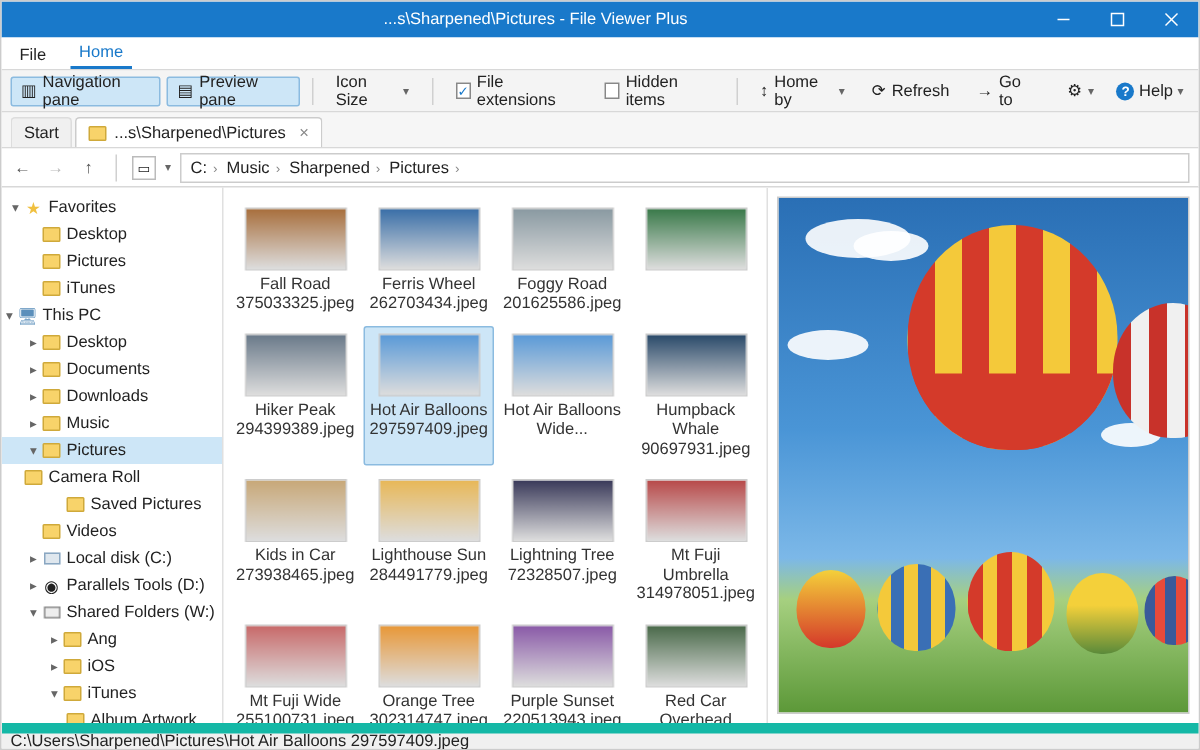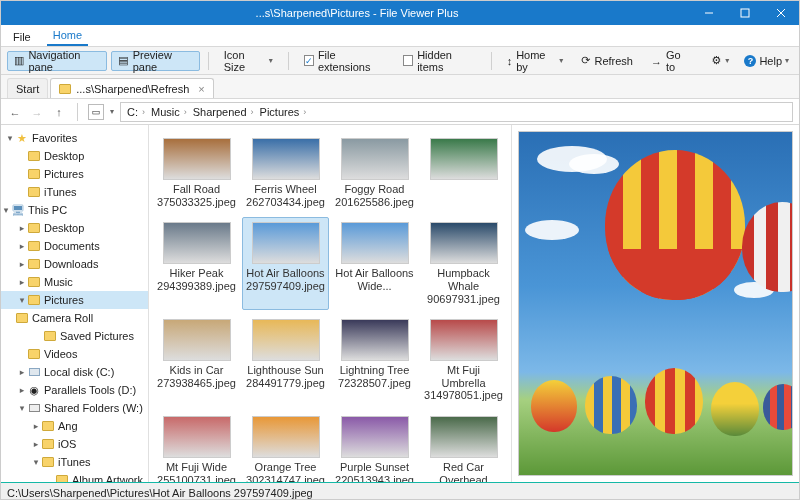--- a/index.html
+++ b/index.html
@@ -49,21 +49,21 @@
 .thumb{display:flex;flex-direction:column;align-items:center;padding:4px 2px;cursor:pointer;border:1px solid transparent;border-radius:2px}
 .thumb.sel{background:#cde6f7;border-color:#8bbbe0}
 .thumb .pic{width:68px;height:42px;background:#7aa3c8;border:1px solid #ccc;position:relative;overflow:hidden}
 .thumb .name{text-align:center;margin-top:3px;line-height:1.15;word-break:break-word;color:#333;max-width:80px}
 .preview{width:288px;border-left:1px solid #e0e0e0;background:#fff;padding:6px}
 .previewbox{width:100%;height:100%;border:1px solid #ccc;position:relative;overflow:hidden;background:linear-gradient(#2a6fb5 0%,#4a95d6 45%,#7cb8e8 70%,#a6d080 78%,#5c9838 100%)}
 .cloud{position:absolute;background:#fff;border-radius:50%;opacity:.9}
 .balloon{position:absolute}
 .balloon .env{border-radius:50% 50% 48% 48%;position:relative;overflow:hidden}
 .balloon .basket{width:14%;height:10%;background:#6b4a2a;margin:0 auto;margin-top:6%}
-.statusbar{height:17px;background:#f0f0f0;border-top:1px solid #14b8a6;display:flex;align-items:flex-end;padding:0 6px;font-size:10px;color:#555}
+.statusbar{height:17px;background:#f0f0f0;border-top:7px solid #14b8a6;display:flex;align-items:center;padding:0 6px;font-size:10px;color:#555}
 svg{display:block}
 </style>
 </head>
 <body>
 
 <div class="titlebar">
   <span style="width:14px"></span>
   <span class="title">...s\Sharpened\Pictures - File Viewer Plus</span>
   <div class="winbtn">
       <svg width="10" height="10">
@@ -136,21 +136,21 @@
       <span style="font-size:8px;color:#666">▾</span>
     </div>
 </div>
 
 <div class="tabstrip">
   <div class="tab">
       <span>Start</span>
     </div>
   <div class="tab active">
     <span class="folder-ico"></span>
-    <span>...s\Sharpened\Refresh</span>
+    <span>...s\Sharpened\Pictures</span>
     <span class="x">×</span>
   </div>
 </div>
 
 <div class="addrbar">
   <div class="navbtn">←</div>
   <div class="navbtn disabled">→</div>
   <div class="navbtn">↑</div>
   <div class="rsep"></div>
   <div class="addrbox">
@@ -309,21 +309,21 @@
         </div>
       </div>
     <div class="tree-item" style="padding-left:30px">
         <span class="twisty">▾</span>
         <span class="ico">
           <span class="folder-ico"></span>
         </span>
         <span>iTunes</span>
       </div>
     <div id="itunes-children">
-        <div class="tree-item" style="padding-left:44px">
+        <div class="tree-item" style="padding-left:32px">
           <span class="twisty"></span>
           <span class="ico">
             <span class="folder-ico"></span>
           </span>
           <span>Album Artwork</span>
         </div>
       </div>
 
   </div>
 

